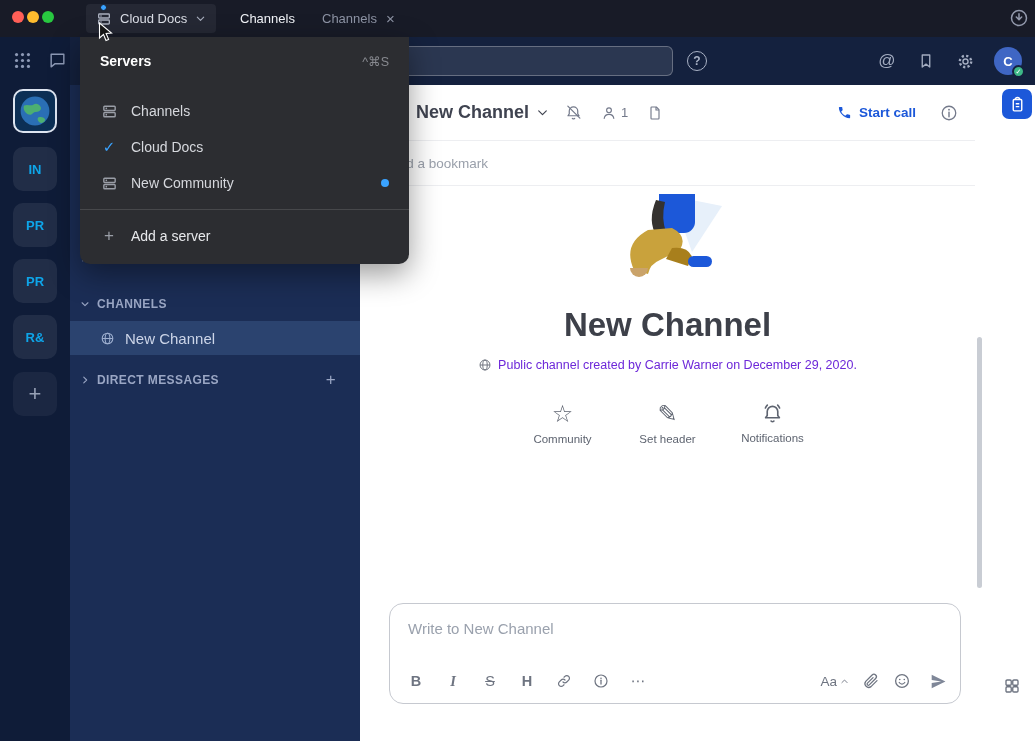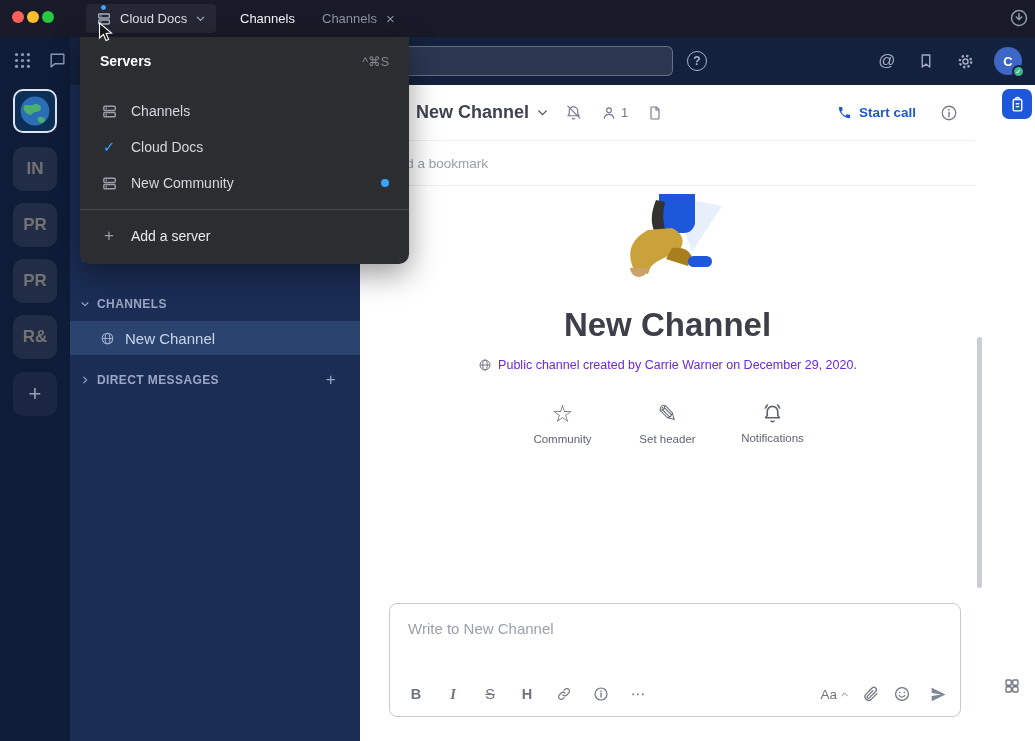--- a/index.html
+++ b/index.html
@@ -20,21 +20,21 @@
   .tab{position:absolute;top:0;height:37px;display:flex;align-items:center;gap:9px;font-size:13px;}
   .tab-channels{left:240px;color:#f1f3f7;}
   .tab-playbooks{left:322px;color:#8d93a4;}
   .tab-close{font-size:15px;color:#8d93a4;line-height:1;}
   .download-btn{position:absolute;right:6px;top:8px;color:#939aad;}
   .cursor{position:absolute;left:98px;top:22px;z-index:60;}
 
   
   .team-sidebar{position:absolute;left:0;top:37px;width:70px;height:704px;background:#0f1c38;}
   .ts-top{position:absolute;left:13px;top:14px;display:flex;gap:16px;color:#8d99b5;}
-  .team-btn{position:absolute;left:13px;width:44px;height:44px;border-radius:10px;background:rgba(255,255,255,0.08);color:#737373;font-size:17px;font-weight:700;display:flex;align-items:center;justify-content:center;}
+  .team-btn{position:absolute;left:13px;width:44px;height:44px;border-radius:10px;background:rgba(255,255,255,0.08);color:#0ea5e9;font-size:13px;font-weight:700;display:flex;align-items:center;justify-content:center;}
   .team-globe{top:52px;background:#0c2f55;border:2px solid #dde4f0;}
   .team-1{top:110px;}.team-2{top:166px;}.team-3{top:222px;}.team-4{top:278px;}
   .team-add{top:335px;background:rgba(255,255,255,0.05);color:#97a1b6;font-size:22px;font-weight:400;}
 
   
   .global-header{position:absolute;left:70px;top:37px;width:965px;height:48px;background:#14213e;}
   .search-box{position:absolute;left:308px;top:9px;width:295px;height:30px;border-radius:6px;background:rgba(255,255,255,0.10);border:1px solid rgba(255,255,255,0.28);}
   .search-input{width:100%;height:100%;background:transparent;border:none;outline:none;color:#e8ecf4;font-size:13px;padding:0 12px;}
   .help-btn{position:absolute;left:617px;top:14px;width:20px;height:20px;border-radius:50%;border:1.7px solid #a9b2c5;color:#a9b2c5;font-size:12px;font-weight:700;display:flex;align-items:center;justify-content:center;}
   .gh-iconbtn{position:absolute;top:10px;width:28px;height:28px;color:#a3acc0;display:flex;align-items:center;justify-content:center;}
@@ -68,21 +68,21 @@
   .intro{position:absolute;left:0;top:101px;width:615px;text-align:center;}
   .illustration{display:block;margin:8px auto 0;}
   .intro-title{margin-top:16px;font-size:33px;font-weight:700;color:#3d4049;}
   .intro-meta{margin-top:14px;font-size:12.5px;color:#6d28d9;display:flex;justify-content:center;align-items:center;gap:6px;}
   .intro-meta .icon{color:#6f7480;}
   .intro-desc{margin:20px auto 0;width:545px;font-size:15.5px;line-height:1.45;color:#454a56;}
   .intro-actions{margin-top:30px;display:flex;justify-content:center;}
   .action{width:105px;display:flex;flex-direction:column;align-items:center;gap:7px;color:#5e6470;}
   .action .glyph{font-size:24px;line-height:24px;}
   .action-label{font-size:11.5px;}
-  .composer{position:absolute;left:29px;top:518px;width:572px;height:114px;border:1px solid #c6c9d0;border-radius:8px;background:#fff;}
+  .composer{position:absolute;left:29px;top:518px;width:572px;height:101px;border:1px solid #c6c9d0;border-radius:14px;background:#fff;}
   .composer-input{display:block;width:540px;margin:6px 0 0 6px;padding:10px 12px;border:none;outline:none;font-size:15px;color:#3f4350;background:transparent;font-family:inherit;}
   .composer-input::placeholder{color:#9aa1ad;}
   .composer-toolbar{position:absolute;left:0;bottom:0;width:570px;height:44px;display:flex;align-items:center;padding:0 12px;color:#6e7481;}
   .fmt-btn{width:28px;height:28px;margin-right:9px;display:flex;align-items:center;justify-content:center;font-size:14.5px;border-radius:4px;}
   .fmt-bold{font-weight:800;}
   .fmt-italic{font-style:italic;font-family:"Liberation Serif","DejaVu Serif",serif;font-weight:600;}
   .fmt-strike{text-decoration:line-through;}
   .fmt-heading{font-weight:700;}
   .toolbar-right{margin-left:auto;display:flex;align-items:center;gap:13px;}
   .font-btn{display:flex;align-items:center;gap:3px;font-size:13.5px;}

